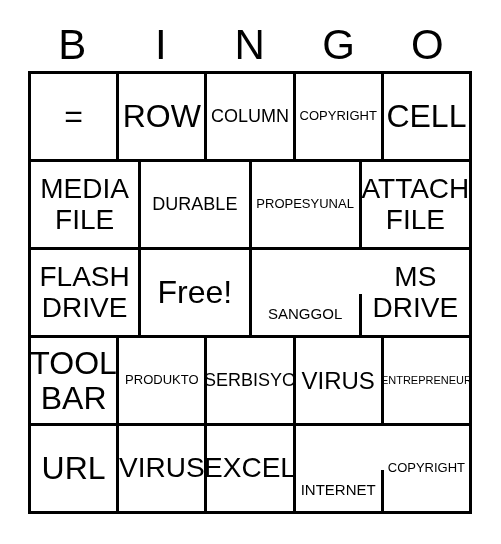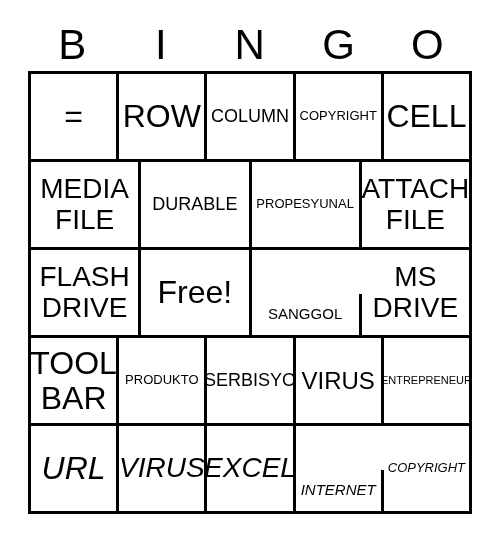--- a/index.html
+++ b/index.html
@@ -59,21 +59,20 @@
     flex-direction: column;
   }
   .bingo-row {
     flex: 1 1 0;
     display: flex;
     border-bottom: 3px solid #000000;
     min-height: 0;
   }
   .bingo-row:last-child {
     border-bottom: none;
-    font-style: italic;
   }
   .bingo-cell {
     flex: 1 1 0;
     min-width: 0;
     border-right: 3px solid #000000;
     display: flex;
     align-items: center;
     justify-content: center;
     text-align: center;
     padding: 0 2px;

